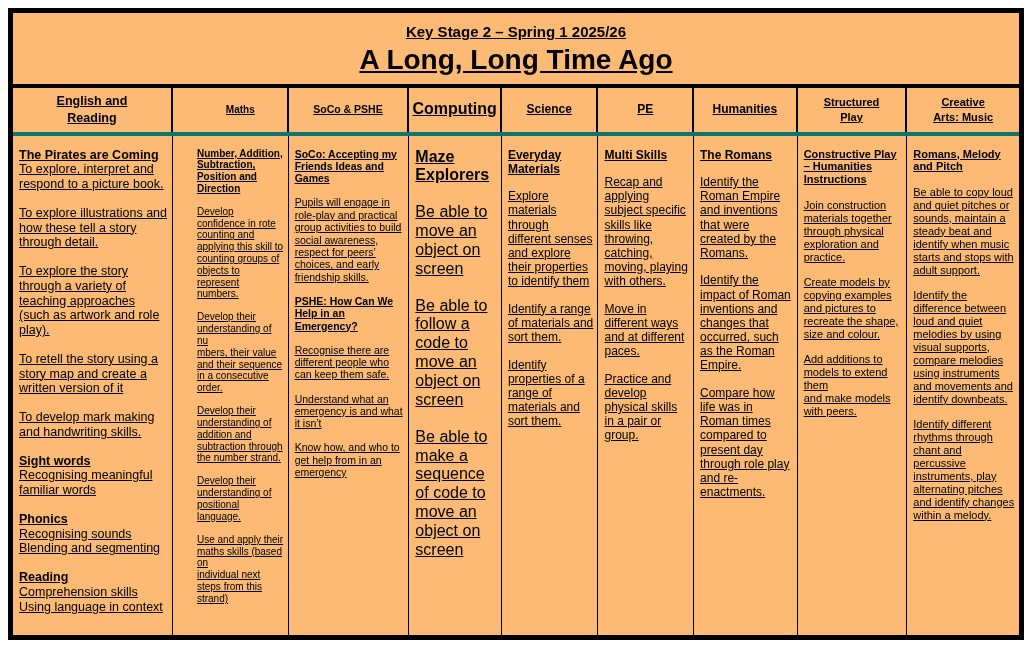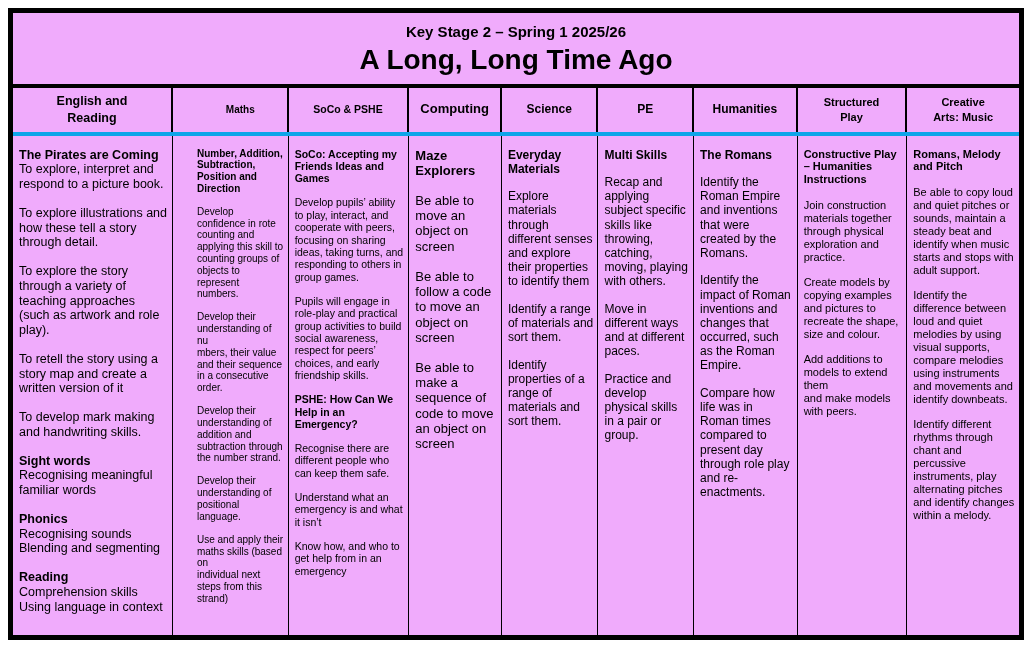--- a/index.html
+++ b/index.html
@@ -12,21 +12,21 @@
     box-sizing:border-box; border:5px solid #000;
     display:flex; flex-direction:column;
   }
   .title-row {
     text-align:center; padding:9px 0 7px 0;
     border-bottom:4px solid #000; flex:0 0 auto;
   }
   .t1 { font-size:15px; font-weight:bold; line-height:1.3; }
   .t2 { font-size:28px; font-weight:bold; line-height:1.25; }
   .header-row {
-    display:flex; border-bottom:4px solid #0ea5e9; flex:0 0 auto;
+    display:flex; border-bottom:4px solid #0f766e; flex:0 0 auto;
   }
   .hcell {
     box-sizing:border-box; border-right:2px solid #000;
     display:flex; align-items:center; justify-content:center;
     text-align:center; font-weight:bold; font-size:14px; line-height:1.3;
     min-height:44px; padding:4px 3px; white-space:pre-line;
   }
   .hcell:last-child { border-right:none; }
   .body-row { display:flex; flex:1 1 auto; overflow:hidden; }
   .bcell {
@@ -34,31 +34,31 @@
     padding:12px 4px 4px 6px; line-height:1.18; overflow:hidden;
   }
   .bcell:last-child { border-right:none; }
   .para { margin:0 0 1.12em 0; }
   .para:last-child { margin-bottom:0; }
   .ph { font-weight:bold; white-space:pre-line; }
   .pb { white-space:pre-line; }
   .c0 { font-size:12.5px; }
   .c1 { font-size:10px;padding-left:24px; }
   .c2 { font-size:10.5px; }
-  .c3 { font-size:13px; }
+  .c3 { font-size:16px; }
   .c4 { font-size:12px; }
   .c5 { font-size:12px; }
   .c6 { font-size:12px; }
   .c7 { font-size:11px; }
   .c8 { font-size:11px; }
 </style>
 </head>
 <body>
 
-<div class="board" style="background: #f0abfc; border-color: rgb(0, 0, 0); color: rgb(0, 0, 0);">
+<div class="board" style="background: #fdba74; border-color: rgb(0, 0, 0); color: rgb(0, 0, 0); text-decoration: underline;">
   <div class="title-row">
     <div class="t1">Key Stage 2 – Spring 1 2025/26</div>
     <div class="t2">A Long, Long Time Ago</div>
   </div>
   <div class="header-row">
       <div class="hcell c0" style="width: 15.9%;">English and
 Reading</div>
       <div class="hcell c1" style="width: 11.5%;">Maths</div>
       <div class="hcell c2" style="width: 12%;">SoCo &amp; PSHE</div>
       <div class="hcell c3" style="width: 9.2%;">Computing</div>
@@ -123,23 +123,20 @@
         <div class="para">
           <div class="pb">Use and apply their maths skills (based on
 individual next steps from this strand)</div>
         </div>
       </div>
       <div class="bcell c2" style="width: 12%;">
         <div class="para">
           <div class="ph">SoCo: Accepting my Friends Ideas and Games</div>
         </div>
         <div class="para">
-          <div class="pb">Develop pupils’ ability to play, interact, and cooperate with peers, focusing on sharing ideas, taking turns, and responding to others in group games.</div>
-        </div>
-        <div class="para">
           <div class="pb">Pupils will engage in role-play and practical group activities to build social awareness, respect for peers’ choices, and early friendship skills.</div>
         </div>
         <div class="para">
           <div class="ph">PSHE: How Can We Help in an Emergency?</div>
         </div>
         <div class="para">
           <div class="pb">Recognise there are different people who can keep them safe.</div>
         </div>
         <div class="para">
           <div class="pb">Understand what an emergency is and what it isn’t</div>

